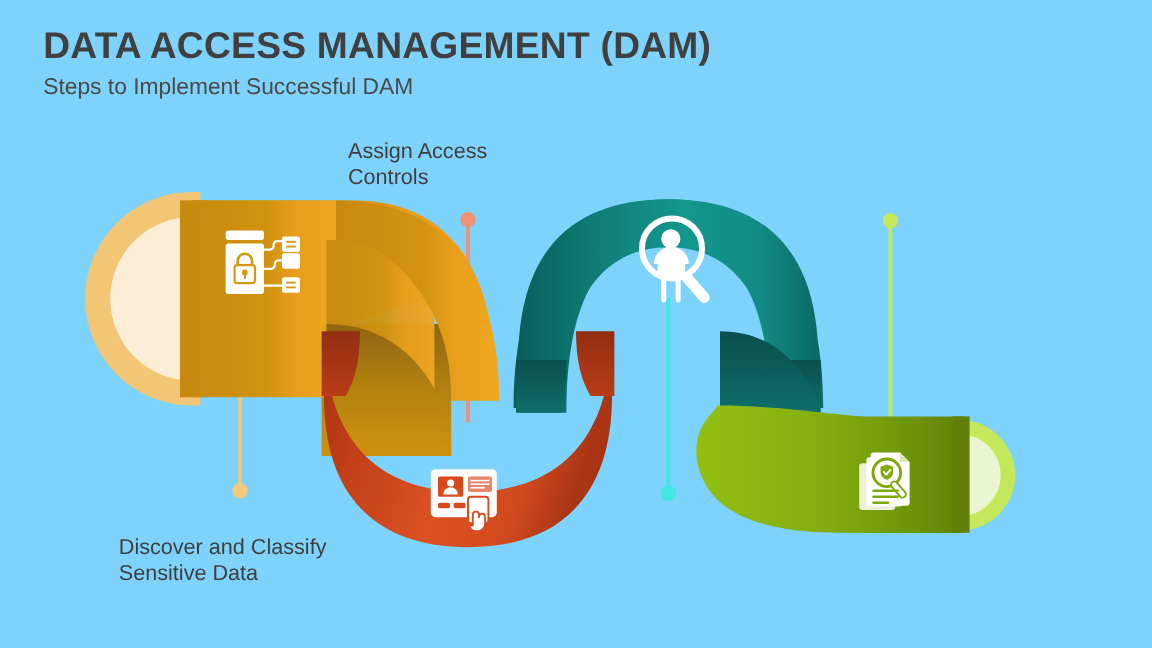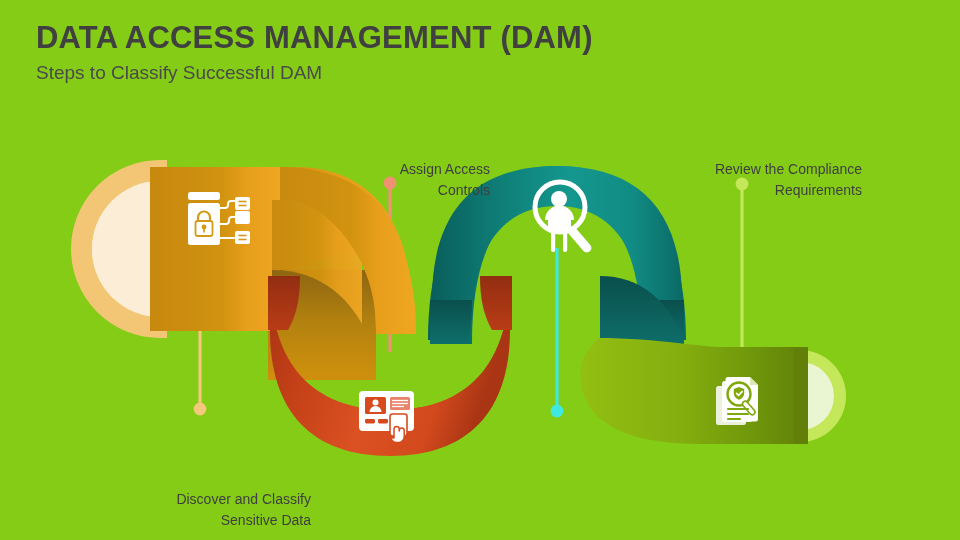--- a/index.html
+++ b/index.html
@@ -4,21 +4,21 @@
 <style>
   html, body {
     margin: 0;
     padding: 0;
     background: #ffffff;
   }
   #slide {
     position: relative;
     width: 960px;
     height: 540px;
-    background: #84cc16;
+    background: #7dd3fc;
     overflow: hidden;
     font-family: "Liberation Sans", sans-serif;
   }
 
   
   #title {
     position: absolute;
     left: 36px;
     top: 20px;
     font-size: 31px;
@@ -43,39 +43,38 @@
     left: 0;
     top: 0;
     width: 960px;
     height: 540px;
   }
   #graphic svg { display: block; }
 
   
   .caption {
     position: absolute;
-    text-align: right;
-    font-size: 14px;
+    text-align: left;
+    font-size: 18px;
     line-height: 21px;
     color: #3f3f3f;
     white-space: pre-line;
-    margin-top: 43px;
   }
   #caption-1 { left: 99px;  top: 446px; width: 212px; }
   #caption-2 { left: 290px; top: 116px; width: 200px; }
   #caption-3 { left: 462px; top: 446px; width: 190px; }
   #caption-4 { left: 622px; top: 116px; width: 240px; }
 </style>
 </head>
 <body>
 
 <div id="slide">
 
   <div id="title">DATA ACCESS MANAGEMENT (DAM)</div>
-  <div id="subtitle">Steps to Classify Successful DAM</div>
+  <div id="subtitle">Steps to Implement Successful DAM</div>
 
   <div id="graphic">
     <svg width="960" height="540" viewBox="0 0 960 540" xmlns="http://www.w3.org/2000/svg">
       <defs>
 
         <linearGradient id="gOrangeTop" x1="0" y1="0" x2="1" y2="0">
           <stop offset="0" stop-color="#C8890F"></stop>
           <stop offset="0.52" stop-color="#D1930F"></stop>
           <stop offset="0.72" stop-color="#E79E1B"></stop>
           <stop offset="1" stop-color="#EFA722"></stop>
@@ -282,16 +281,14 @@
           </g>
         </g>
       </g>
     </svg>
   </div>
 
   <div class="caption" id="caption-1">Discover and Classify
 Sensitive Data</div>
   <div class="caption" id="caption-2">Assign Access
 Controls</div>
-  <div class="caption" id="caption-4">Review the Compliance
-Requirements</div>
 
 </div>
 
 </body></html>

